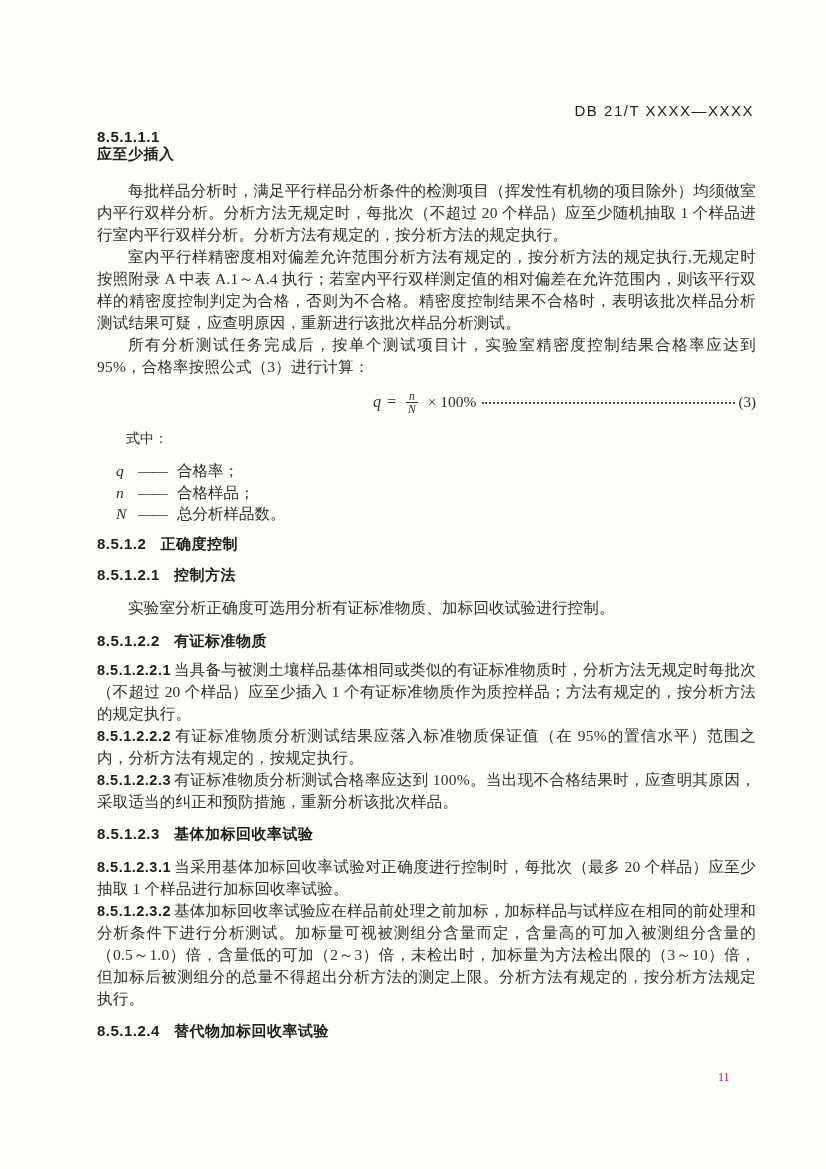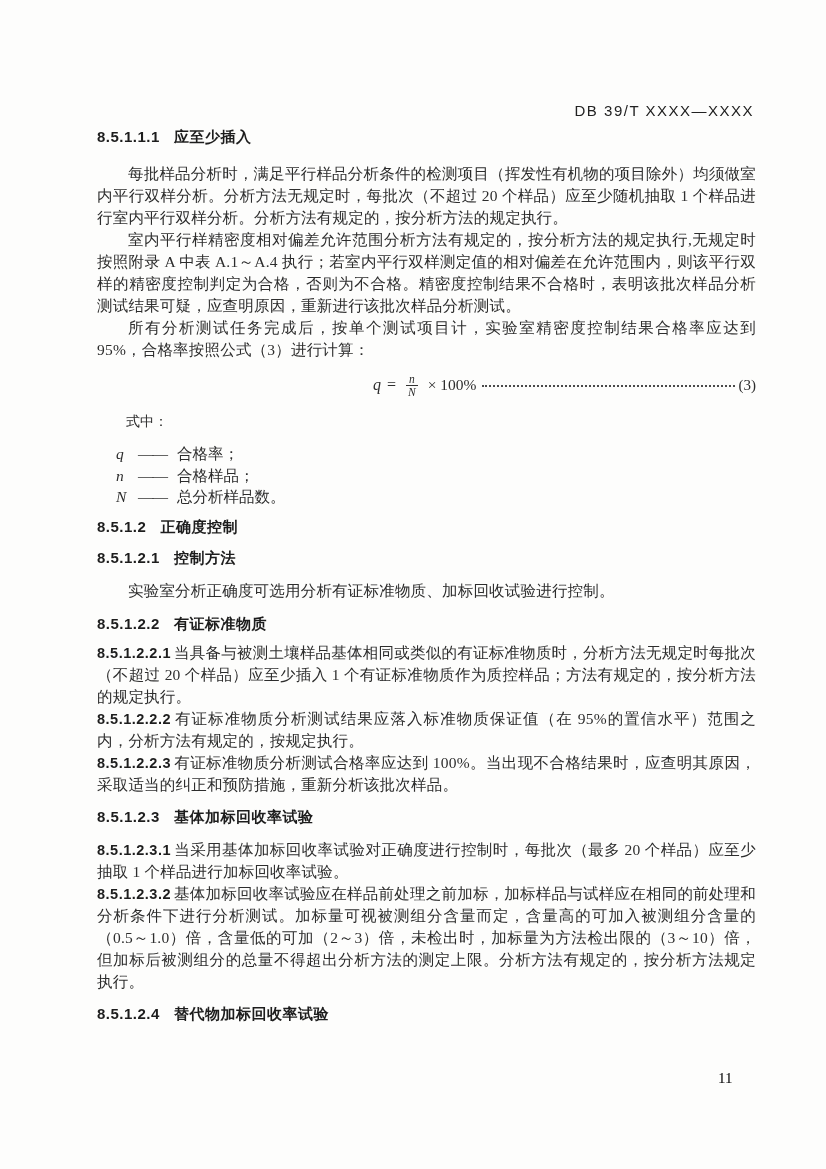--- a/index.html
+++ b/index.html
@@ -33,21 +33,21 @@
     font-family: "Liberation Sans", "DejaVu Sans", sans-serif;
     font-weight: bold;
     font-size: 15px;
     line-height: 17px;
     color: #1d1d1d;
     display: flex;
     margin: 12px 0 14px 0;
     letter-spacing: 0.5px;
   }
   .heading .h-num { margin-right: 14px; white-space: nowrap; }
-  .heading.first { margin-top: 0; margin-bottom: 18px; }
+  .heading.first { margin-top: 0; margin-bottom: 18px; flex-direction: column; }
   .heading.pre-clause { margin-bottom: 10px; text-align: right; }
   .heading.pre-clause-wide { margin-top: 12px; margin-bottom: 14px; }
   .para {
     font-size: 15.5px;
     line-height: 22px;
     text-align: justify;
     text-indent: 2em;
     margin: 0;
     letter-spacing: 0.2px;
   }
@@ -113,31 +113,31 @@
   .legend-item .sym {
     font-style: italic;
     width: 16px;
     flex: 0 0 auto;
   }
   .legend-item .dash { margin: 0 10px 0 6px; white-space: nowrap; letter-spacing: -1px; }
   .page-number {
     position: absolute;
     top: 1070px;
     left: 718px;
-    font-size: 15px;
-    color: #000000;
+    font-size: 12px;
+    color: #be185d;
     font-family: "Liberation Serif", "DejaVu Serif", serif;
   }
 </style>
 </head>
 <body>
 
 <div class="page">
 
-  <div class="doc-header">DB 39/T XXXX—XXXX</div>
+  <div class="doc-header">DB 21/T XXXX—XXXX</div>
 
   <div class="content">
 
     <div class="heading first">
       <span class="h-num">8.5.1.1.1</span>
       <span class="h-title">应至少插入</span>
     </div>
 
     <p class="para">每批样品分析时，满足平行样品分析条件的检测项目（挥发性有机物的项目除外）均须做室内平行双样分析。分析方法无规定时，每批次（不超过 20 个样品）应至少随机抽取 1 个样品进行室内平行双样分析。分析方法有规定的，按分析方法的规定执行。</p>
     <p class="para">室内平行样精密度相对偏差允许范围分析方法有规定的，按分析方法的规定执行,无规定时按照附录 A 中表 A.1～A.4 执行；若室内平行双样测定值的相对偏差在允许范围内，则该平行双样的精密度控制判定为合格，否则为不合格。精密度控制结果不合格时，表明该批次样品分析测试结果可疑，应查明原因，重新进行该批次样品分析测试。</p>

